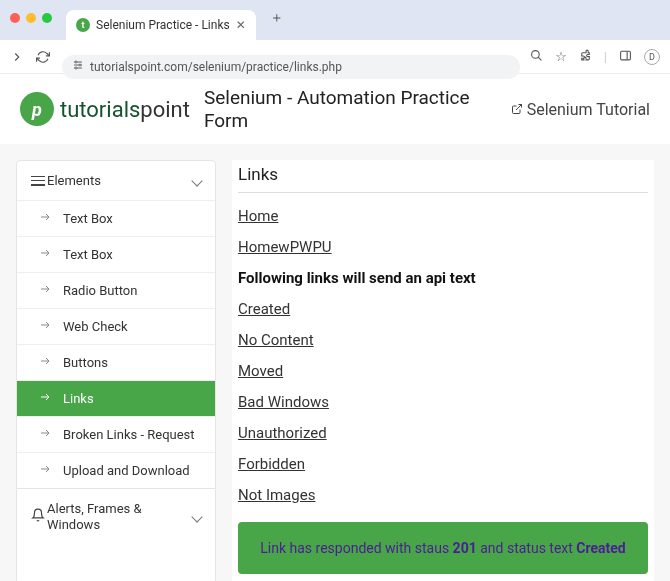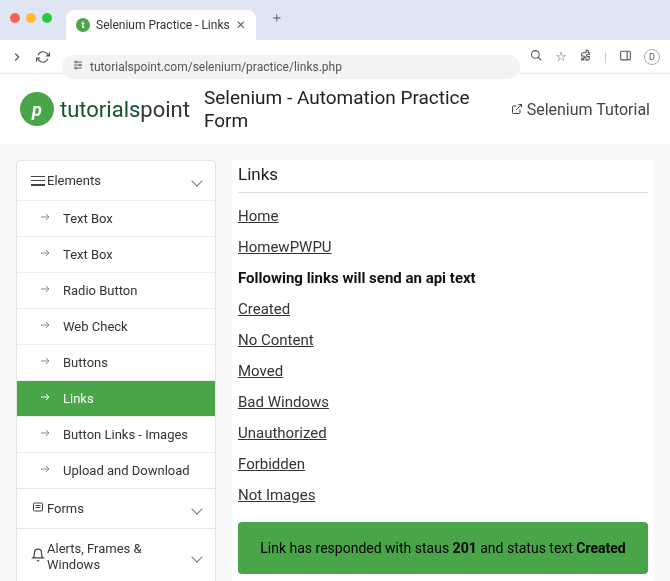--- a/index.html
+++ b/index.html
@@ -43,21 +43,21 @@
   .side-items { }
   .side-item { display: flex; align-items: center; padding: 10px 14px 10px 22px; font-size: 13px; color: #333; gap: 10px; border-top: 1px solid #eee; cursor: pointer; }
   .side-item .arr { color: #888; width: 14px; }
   .side-item.active { background: #48a648; color: #fff; }
   .side-item.active .arr { color: #fff; }
 
   .content { flex: 1; background: #fff; padding: 0 6px 10px 6px; }
   .c-title { font-size: 17px; color: #222; padding: 4px 0 8px 0; border-bottom: 1px solid #ddd; margin-bottom: 14px; }
   .c-sub { font-size: 15px; font-weight: bold; color: #111; margin: 4px 0 8px 0; }
   .c-link { display: block; font-size: 15px; color: #333; text-decoration: underline; margin: 13px 0; width: fit-content; }
-  .banner { background: #48a648; color: #000000; padding: 18px 14px; border-radius: 4px; margin-top: 18px; font-size: 14px; text-align: center; }
+  .banner { background: #48a648; color: #4c1d95; padding: 18px 14px; border-radius: 4px; margin-top: 18px; font-size: 14px; text-align: center; }
   .banner b { font-weight: bold; }
 
   .chev-down::before { content: ""; display: inline-block; width: 7px; height: 7px; border-right: 1.5px solid currentColor; border-bottom: 1.5px solid currentColor; transform: rotate(45deg); margin-top: -3px; }
 
   .ham { width: 14px; height: 10px; display: inline-flex; flex-direction: column; justify-content: space-between; }
   .ham span { height: 1.5px; background: #444; width: 100%; }
 </style>
 </head>
 <body>
 
@@ -191,45 +191,32 @@
                 <line x1="4" y1="12" x2="20" y2="12"></line>
                 <polyline points="14 6 20 12 14 18"></polyline>
               </svg></span>
             <span>Links</span>
           </div>
           <div class="side-item">
             <span class="arr"><svg width="12" height="12" viewBox="0 0 24 24" fill="none" stroke="currentColor" stroke-width="2">
                 <line x1="4" y1="12" x2="20" y2="12"></line>
                 <polyline points="14 6 20 12 14 18"></polyline>
               </svg></span>
-            <span>Button Links - Images</span>
+            <span>Broken Links - Request</span>
           </div>
           <div class="side-item">
             <span class="arr"><svg width="12" height="12" viewBox="0 0 24 24" fill="none" stroke="currentColor" stroke-width="2">
                 <line x1="4" y1="12" x2="20" y2="12"></line>
                 <polyline points="14 6 20 12 14 18"></polyline>
               </svg></span>
             <span>Upload and Download</span>
           </div>
         </div>
     </div>
 
-    <div class="side-group">
-      <div class="side-head">
-        <span>
-          <svg width="14" height="12" viewBox="0 0 24 24" fill="none" stroke="#444" stroke-width="2">
-              <rect x="3" y="4" width="18" height="16" rx="2"></rect>
-              <line x1="7" y1="9" x2="17" y2="9"></line>
-              <line x1="7" y1="13" x2="17" y2="13"></line>
-            </svg>
-        </span>
-        <span>Forms</span>
-        <span class="chev chev-down"></span>
-      </div>
-    </div>
 
     <div class="side-group">
       <div class="side-head">
         <span>
           <svg width="14" height="14" viewBox="0 0 24 24" fill="none" stroke="#444" stroke-width="2">
               <path d="M18 8a6 6 0 00-12 0c0 7-3 9-3 9h18s-3-2-3-9M13.73 21a2 2 0 01-3.46 0"></path>
             </svg>
         </span>
         <span style="line-height:1.2">Alerts, Frames &amp; Windows</span>
         <span class="chev chev-down"></span>

